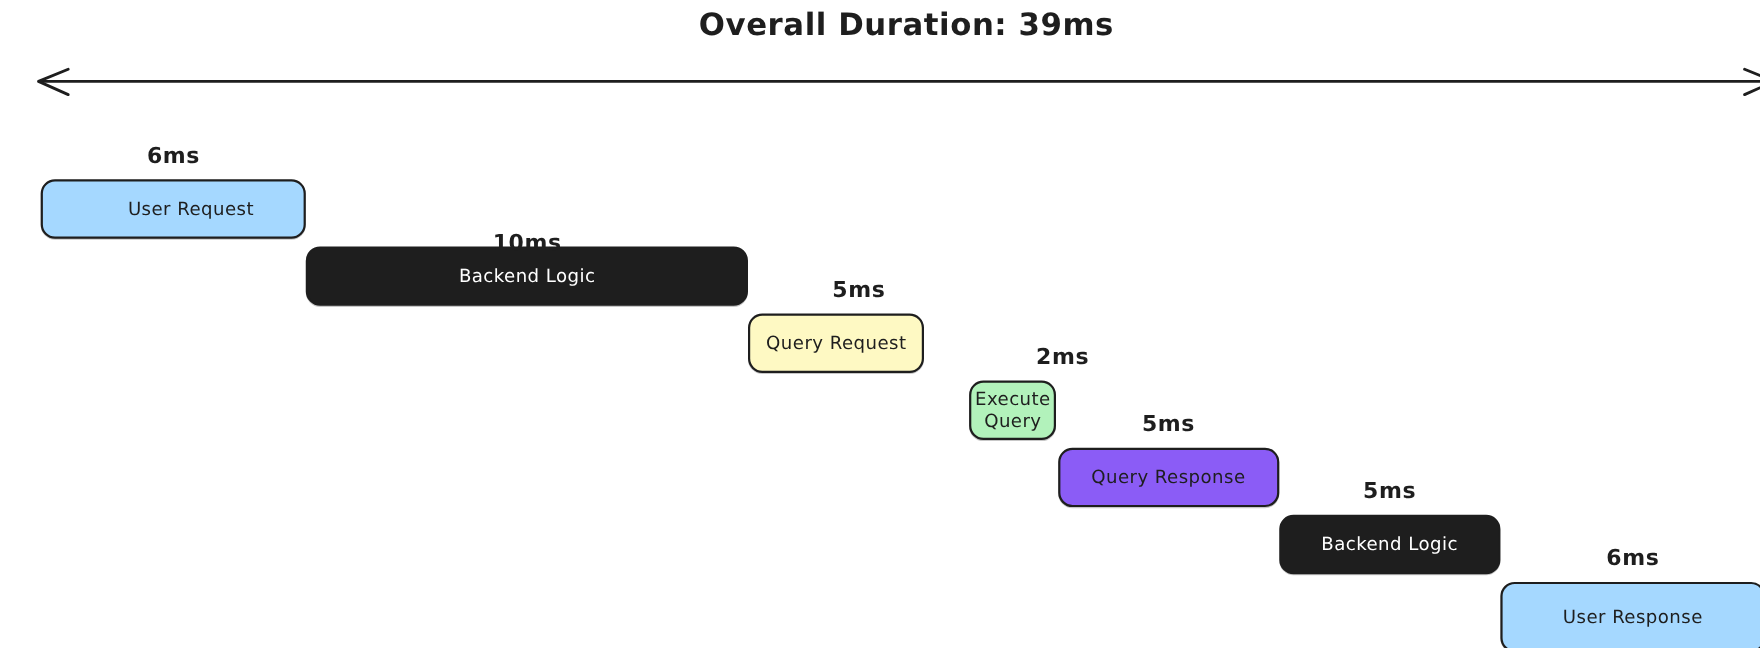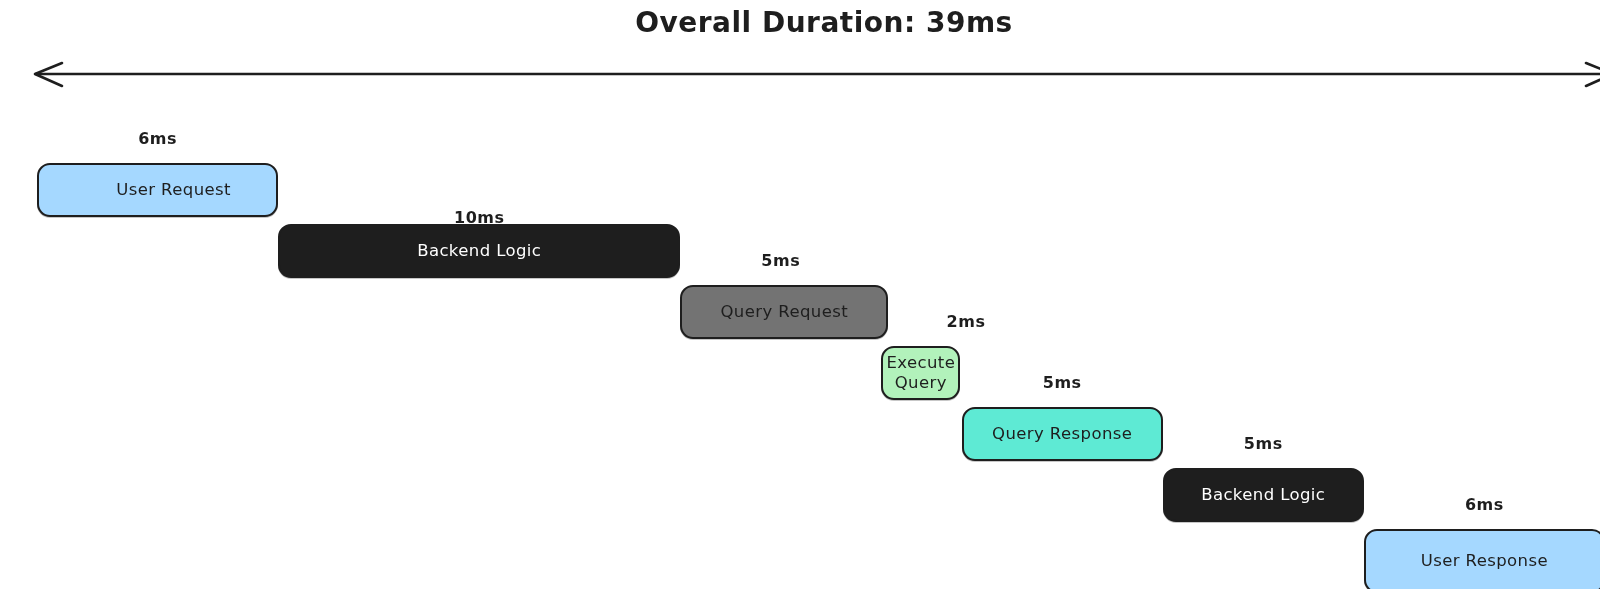--- a/index.html
+++ b/index.html
@@ -43,21 +43,21 @@
     text-align: center;
     font-size: 16.5px;
     line-height: 1.2;
     letter-spacing: 0.4px;
     padding: 2px 4px;
     box-shadow: 0 1px 0 rgba(30,30,30,0.25);
   }
   .dur {
     position: absolute;
     transform: translateX(-50%);
-    font-size: 16px;
+    font-size: 20px;
     font-weight: bold;
     letter-spacing: 0.5px;
     color: #1e1e1e;
     white-space: nowrap;
   }
 </style>
 </head>
 <body>
 
 <div class="canvas">
@@ -74,29 +74,29 @@
 
   <div id="tasks">
       <div class="bar" style="left: 13px; top: 163px; width: 241.231px; height: 54px; background: rgb(165, 216, 255); color: rgb(30, 30, 30); padding-left: 36px;">
         <span>User Request</span>
       </div>
       <div class="dur" style="left: 133.615px; top: 129px;">6ms</div>
       <div class="bar" style="left: 254.231px; top: 224px; width: 402.051px; height: 54px; background: rgb(30, 30, 30); color: rgb(255, 255, 255);">
         <span>Backend Logic</span>
       </div>
       <div class="dur" style="left: 455.256px; top: 208px;">10ms</div>
-      <div class="bar" style="left: 656.282px; top: 285px; width: 208px; height: 54px; background: #737373; color: rgb(30, 30, 30);">
+      <div class="bar" style="left: 656.282px; top: 285px; width: 160px; height: 54px; background: #fef9c3; color: rgb(30, 30, 30);">
         <span>Query Request</span>
       </div>
       <div class="dur" style="left: 756.795px; top: 251px;">5ms</div>
       <div class="bar" style="left: 857.308px; top: 346px; width: 79px; height: 54px; background: rgb(178, 242, 187); color: rgb(30, 30, 30);">
         <span>Execute Query</span>
       </div>
       <div class="dur" style="left: 942px; top: 312px;">2ms</div>
-      <div class="bar" style="left: 937.718px; top: 407px; width: 201.026px; height: 54px; background: #5eead4; color: rgb(30, 30, 30);">
+      <div class="bar" style="left: 937.718px; top: 407px; width: 201.026px; height: 54px; background: #8b5cf6; color: rgb(30, 30, 30);">
         <span>Query Response</span>
       </div>
       <div class="dur" style="left: 1038.23px; top: 373px;">5ms</div>
       <div class="bar" style="left: 1138.74px; top: 468px; width: 201.026px; height: 54px; background: rgb(30, 30, 30); color: rgb(255, 255, 255);">
         <span>Backend Logic</span>
       </div>
       <div class="dur" style="left: 1239.26px; top: 434px;">5ms</div>
       <div class="bar" style="left: 1339.77px; top: 529px; width: 241.231px; height: 64px; background: rgb(165, 216, 255); color: rgb(30, 30, 30);">
         <span>User Response</span>
       </div>

